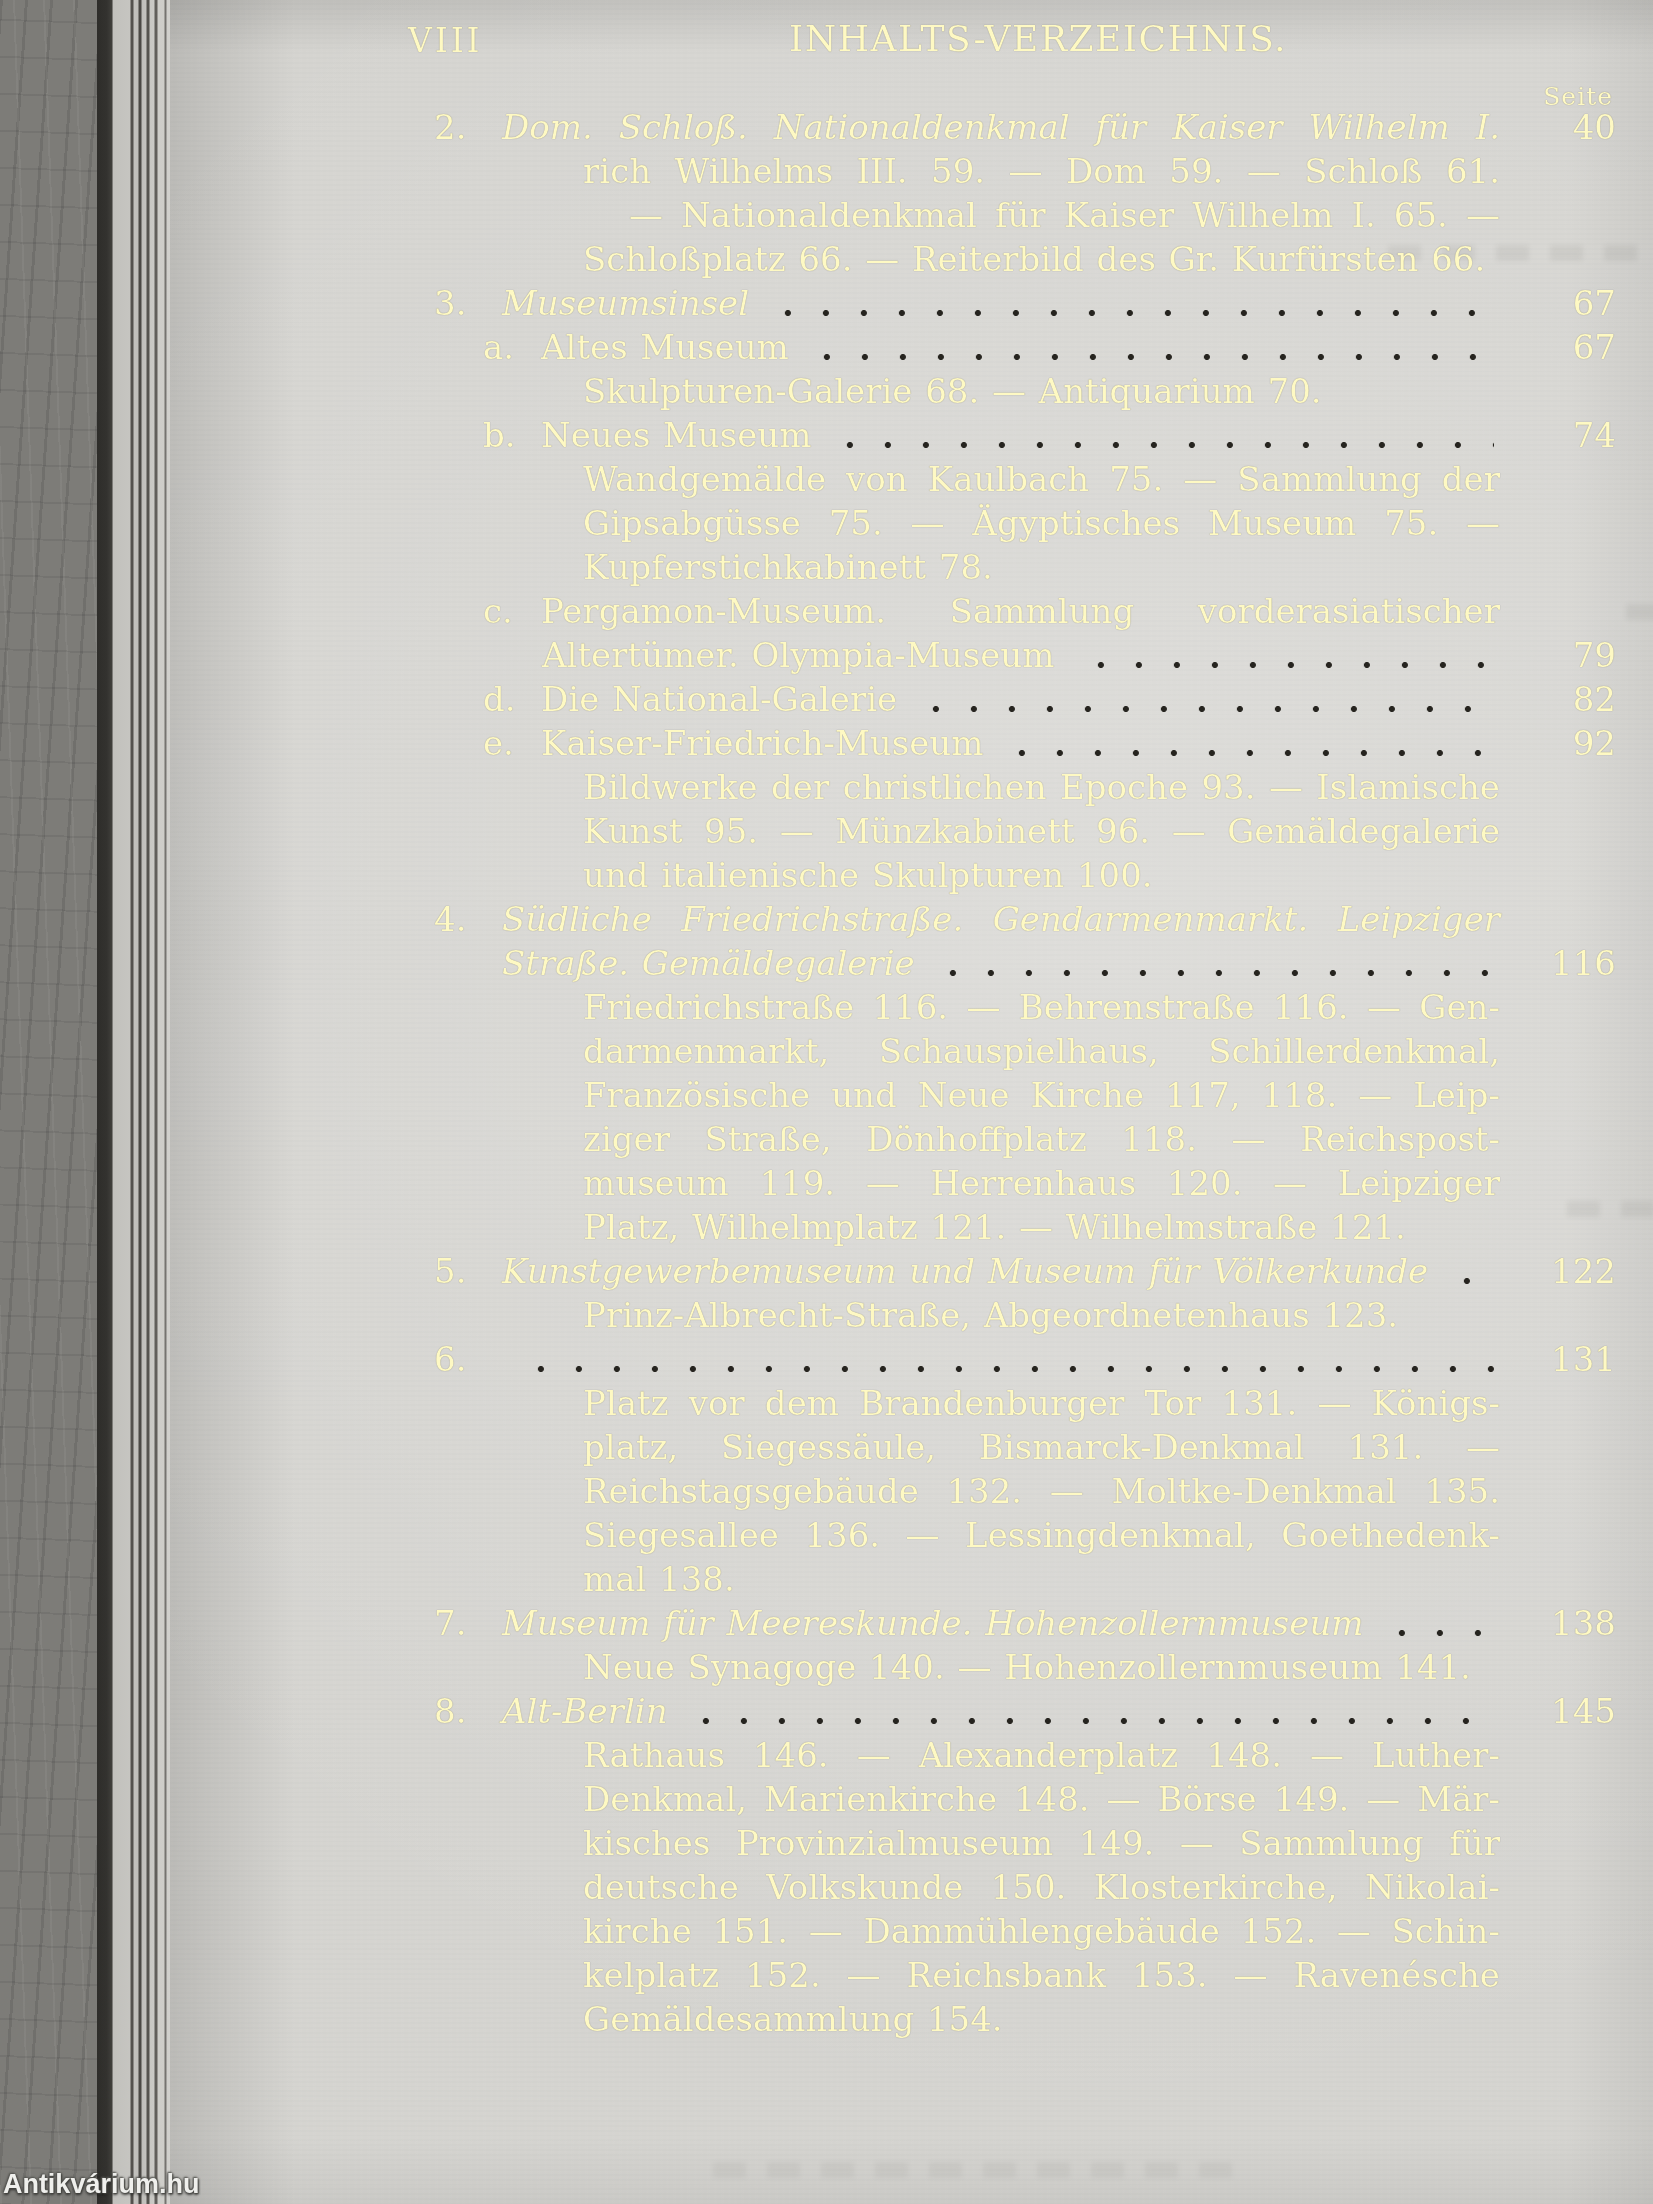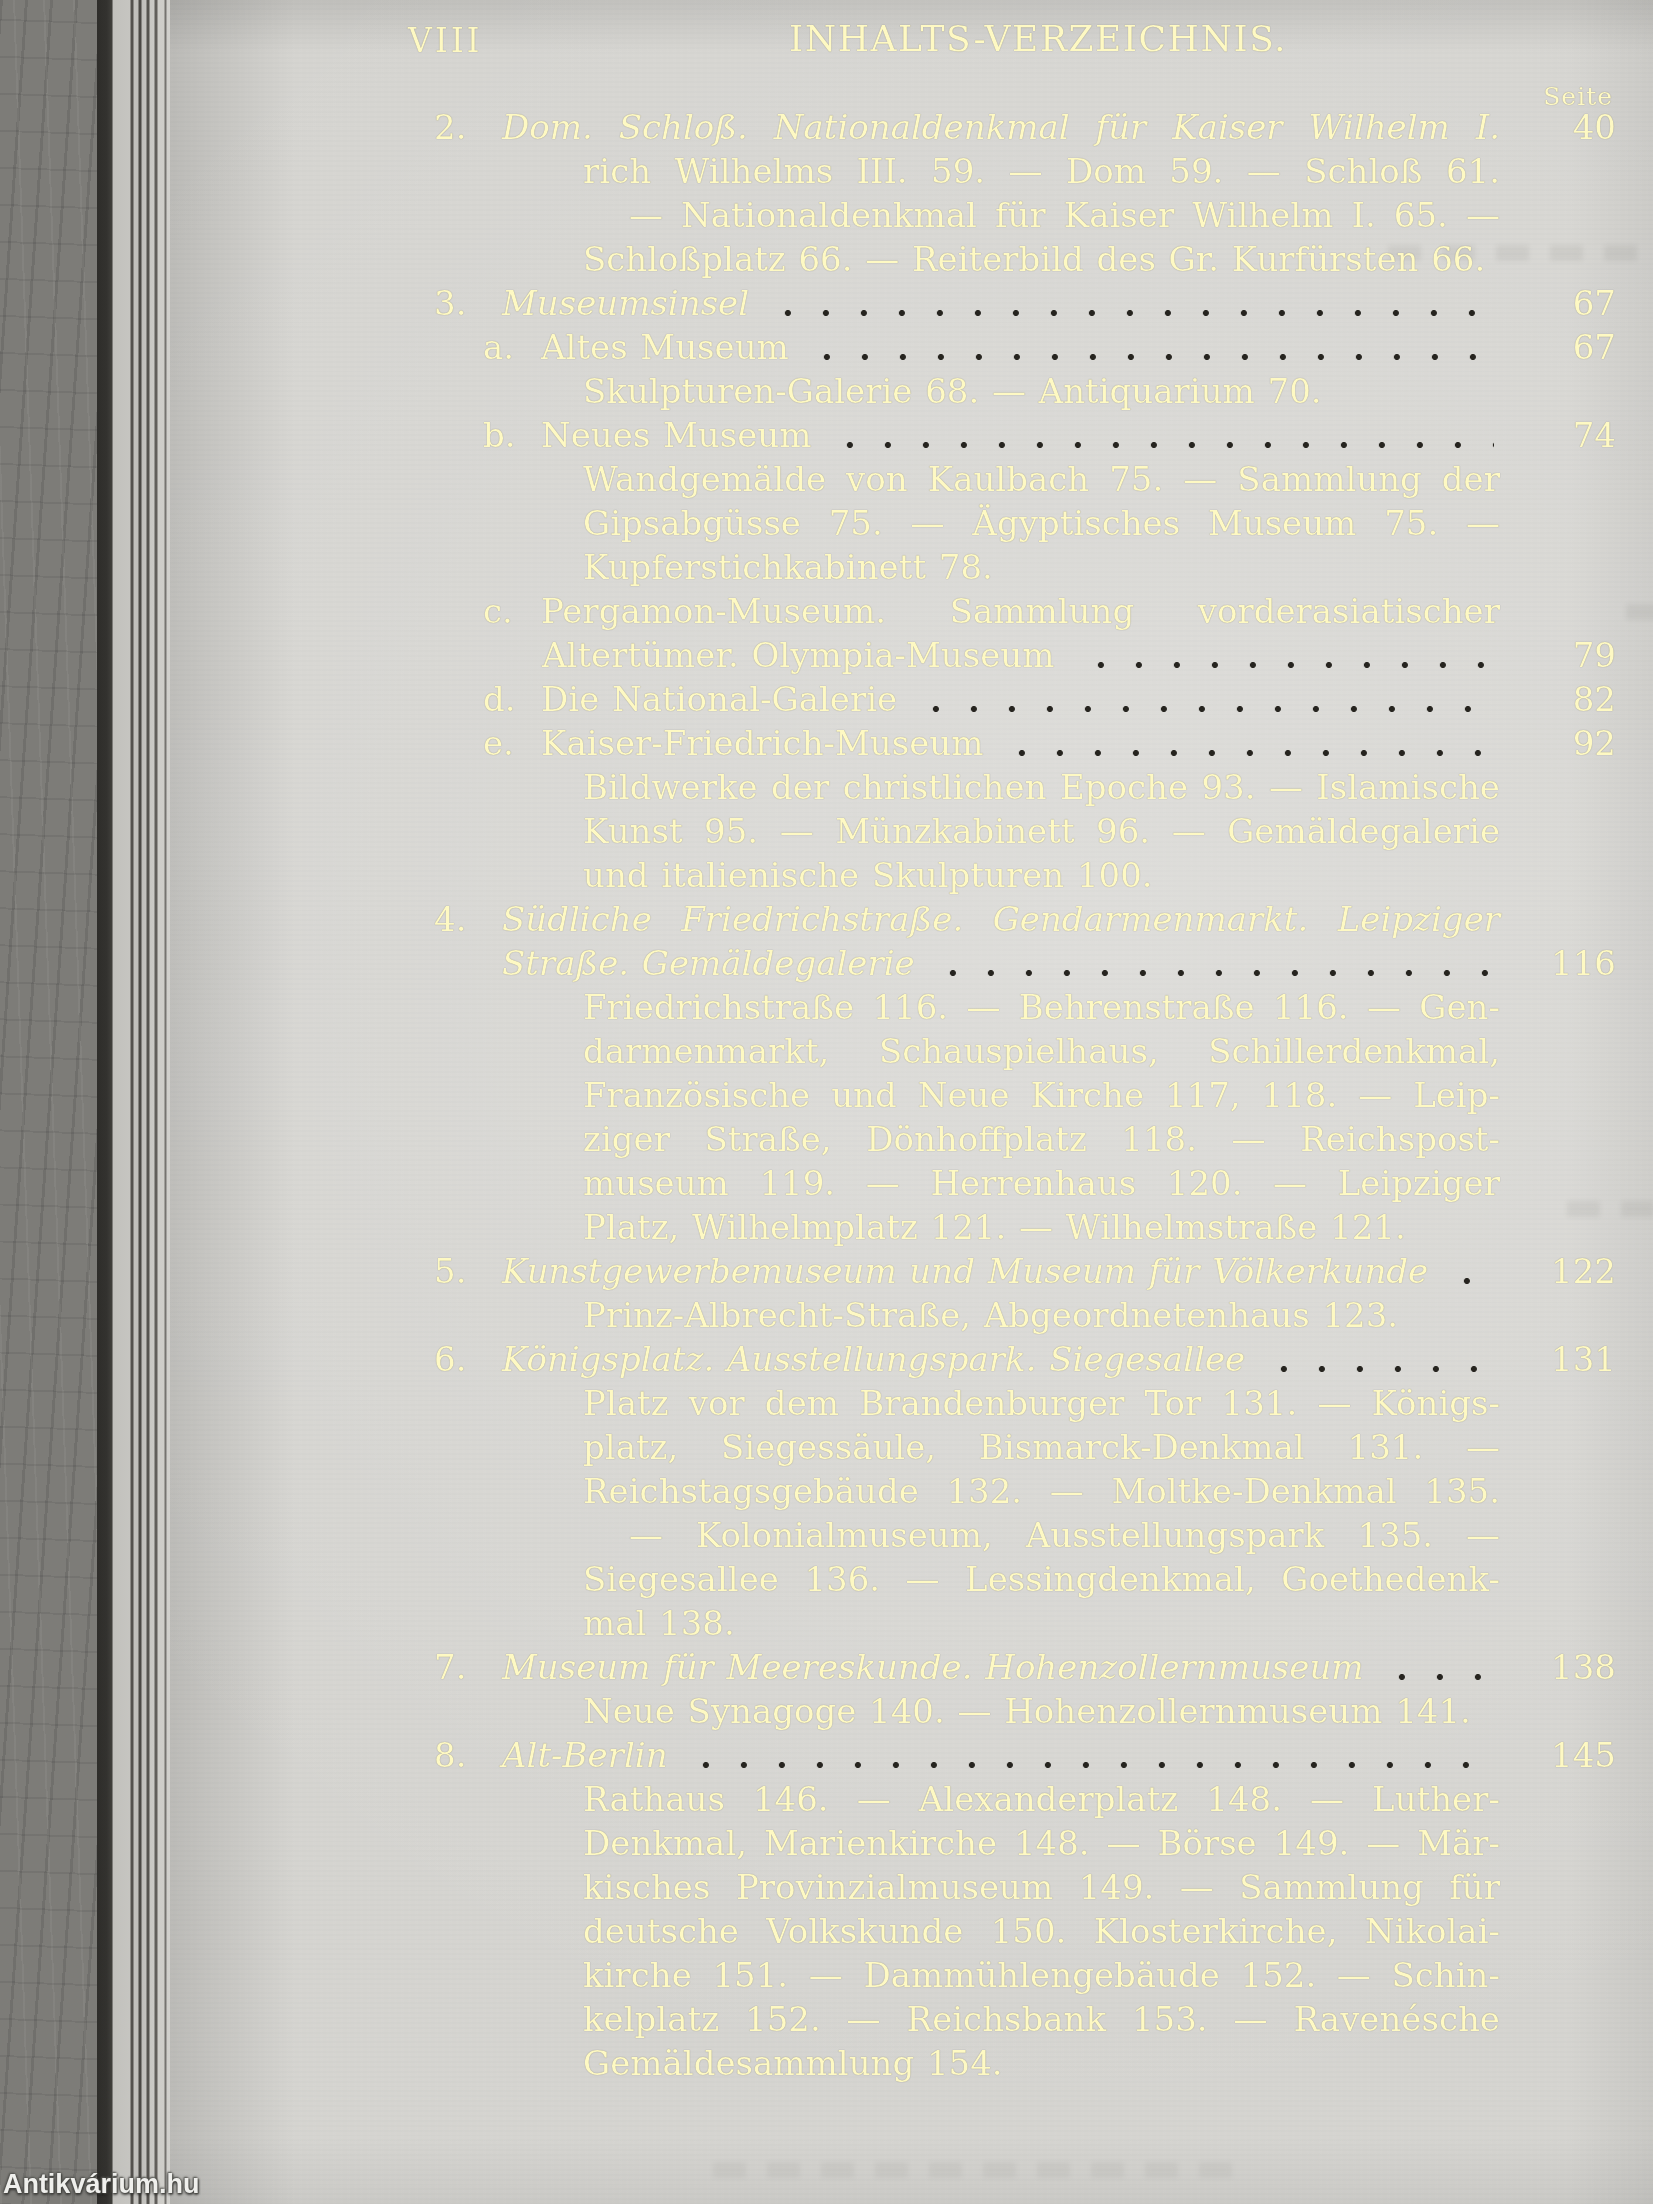--- a/index.html
+++ b/index.html
@@ -224,38 +224,33 @@
       <span class="num">5.</span>
       <span class="txt it">Kunstgewerbemuseum und Museum für Völkerkunde</span>
       <span class="leader"></span>
       <span class="pg">122</span>
     </div>
     <div class="row t-desc">
       <span class="txt">Prinz-Albrecht-Straße, Abgeordnetenhaus 123.</span>
     </div>
     <div class="row t-num">
       <span class="num">6.</span>
-      <span class="txt it">Königsplatz. Ausstellungspark. Siegesallee</span>
       <span class="leader"></span>
       <span class="pg">131</span>
     </div>
     <div class="row t-desc fill">
       <span class="txt">Platz vor dem Brandenburger Tor 131. — Königs-</span>
       <span class="pg"></span>
     </div>
     <div class="row t-desc fill">
       <span class="txt">platz, Siegessäule, Bismarck-Denkmal 131. —</span>
       <span class="pg"></span>
     </div>
     <div class="row t-desc fill">
       <span class="txt">Reichstagsgebäude 132. — Moltke-Denkmal 135.</span>
-      <span class="pg"></span>
-    </div>
-    <div class="row t-desc2 fill">
-      <span class="txt">— Kolonialmuseum, Ausstellungspark 135. —</span>
       <span class="pg"></span>
     </div>
     <div class="row t-desc fill">
       <span class="txt">Siegesallee 136. — Lessingdenkmal, Goethedenk-</span>
       <span class="pg"></span>
     </div>
     <div class="row t-desc">
       <span class="txt">mal 138.</span>
     </div>
     <div class="row t-num">

